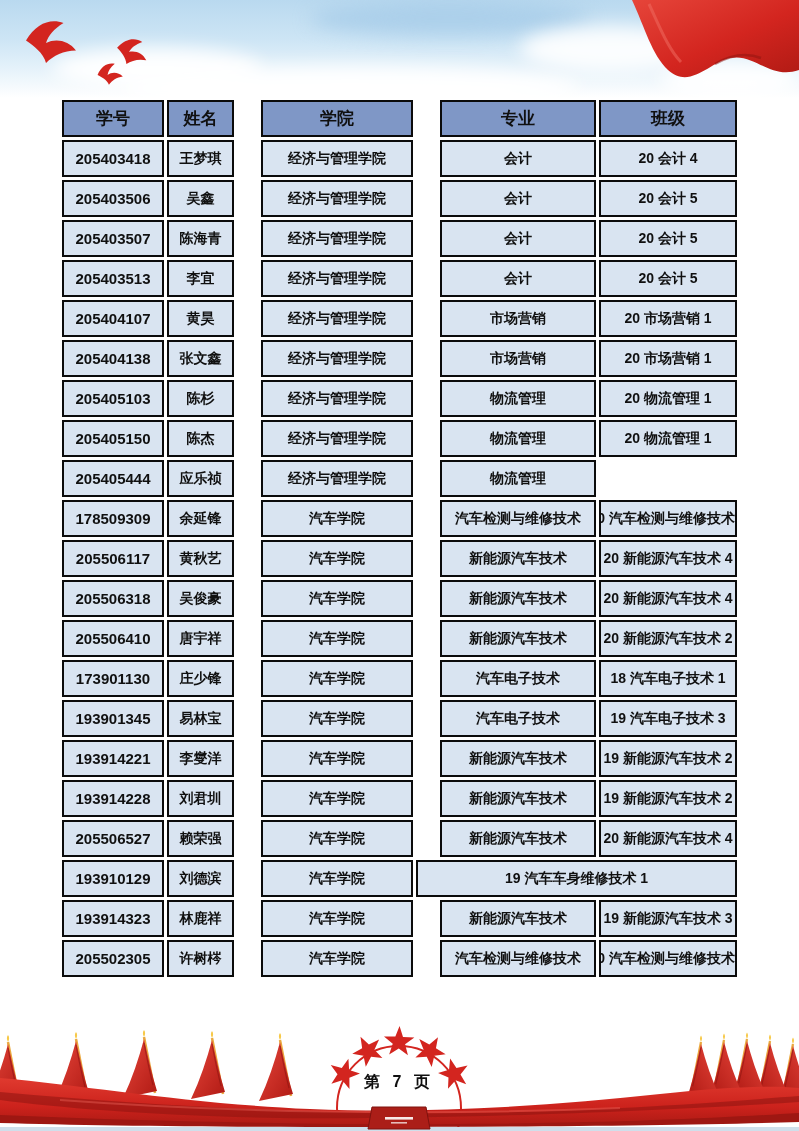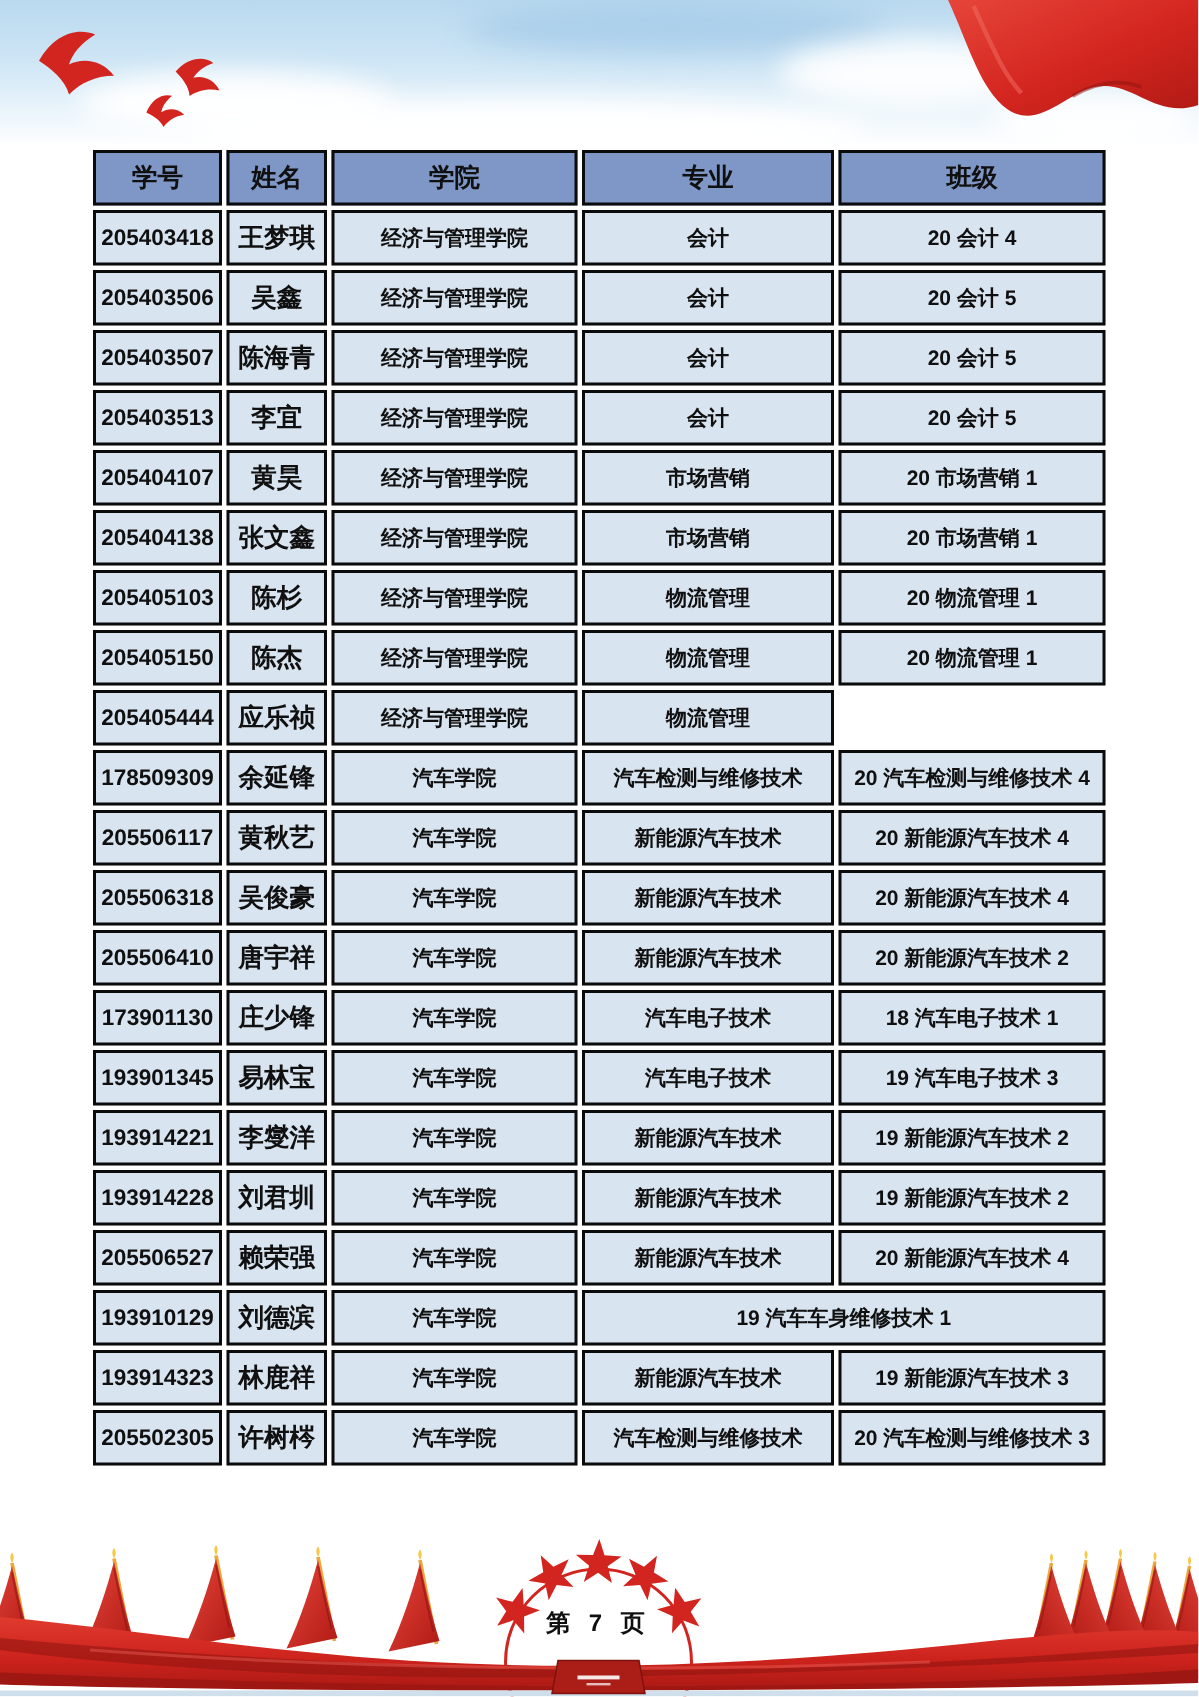--- a/index.html
+++ b/index.html
@@ -29,24 +29,24 @@
     font-size:21px;font-weight:bold;color:#101010;margin-bottom:3px;letter-spacing:.5px;
   }
   .trow{display:flex;gap:3px;margin-bottom:3px;height:37px;}
   .cell{
     box-sizing:border-box;border:2px solid #0b0b0b;
     display:flex;align-items:center;justify-content:center;
     font-weight:bold;color:#101010;white-space:nowrap;overflow:hidden;
   }
   .cell.head{background:#7f97c6;font-size:17px;}
   .cell.body{background:#d9e4f1;}
-  .col0{width:86px;font-size:15px;}
-  .col1{width:67px;font-size:17px;}
-  .col2{width:164px;font-size:14px;}
-  .col3{width:168px;font-size:14px;}
+  .col0{width:102px;font-size:15px;}
+  .col1{width:67px;font-size:14px;}
+  .col2{width:152px;font-size:14px;margin-left:24px;}
+  .col3{width:156px;font-size:14px;margin-left:24px;}
   .col4{flex:1;font-size:14px;}
   
   .footer{position:absolute;left:0;top:1022px;width:741px;height:109px;padding-left:39px;}
   .footer svg{position:absolute;left:0;top:0;}
   .page-number{
     position:absolute;left:339px;top:50px;width:120px;text-align:center;
     font-size:16px;font-weight:bold;color:#101010;letter-spacing:4px;
   }
 </style>
 </head>

